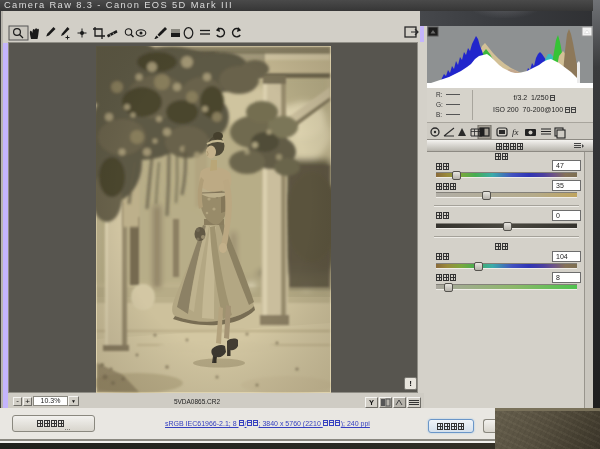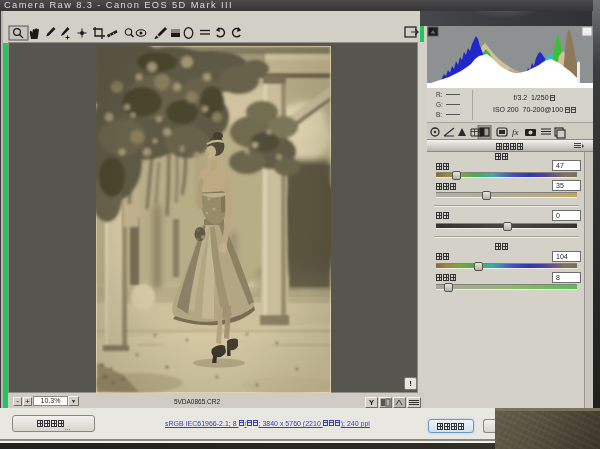--- a/index.html
+++ b/index.html
@@ -1,14 +1,14 @@
 <!DOCTYPE html>
 <html><head><meta charset="utf-8"><style>
 html,body{margin:0;padding:0}
-#root{position:relative;width:600px;height:449px;overflow:hidden;background:#22c55e;font-family:"Liberation Sans",sans-serif}
+#root{position:relative;width:600px;height:449px;overflow:hidden;background:#c4b5fd;font-family:"Liberation Sans",sans-serif}
 .abs{position:absolute}
 
 .g{display:inline-block;width:6px;height:7px;margin-right:1px;vertical-align:top;
 background:linear-gradient(#333,#333) 0 0/6px 1px no-repeat,linear-gradient(#333,#333) 0 3px/6px 1px no-repeat,linear-gradient(#333,#333) 0 6px/6px 1px no-repeat,linear-gradient(#333,#333) 0 0/1px 7px no-repeat,linear-gradient(#333,#333) 5px 0/1px 7px no-repeat,linear-gradient(#333,#333) 3px 0/1px 7px no-repeat}
 .gs{width:5px;height:6px;background:linear-gradient(#444,#444) 0 0/5px 1px no-repeat,linear-gradient(#444,#444) 0 2px/5px 1px no-repeat,linear-gradient(#444,#444) 0 5px/5px 1px no-repeat,linear-gradient(#444,#444) 0 0/1px 6px no-repeat,linear-gradient(#444,#444) 4px 0/1px 6px no-repeat}
 .gb{width:5px;height:6px;background:linear-gradient(#3540c0,#3540c0) 0 0/5px 1px no-repeat,linear-gradient(#3540c0,#3540c0) 0 2px/5px 1px no-repeat,linear-gradient(#3540c0,#3540c0) 0 5px/5px 1px no-repeat,linear-gradient(#3540c0,#3540c0) 0 0/1px 6px no-repeat,linear-gradient(#3540c0,#3540c0) 4px 0/1px 6px no-repeat}
 .vbox{position:absolute;width:24px;height:9px;background:#fff;border:1px solid #6d6d6d;font-size:7px;line-height:9px;color:#222;text-align:left;padding-left:3px}
 .trk{position:absolute;left:436px;width:141px;height:4px;border-top:1px solid #84817a;border-bottom:1px solid #efede8}
 .knob{position:absolute;width:7px;height:7px;background:linear-gradient(#e8e6e0,#b5b2aa);border:1px solid #55534e;border-radius:2px}
 .divl{position:absolute;left:434px;width:145px;height:1px;background:#a5a29a;border-bottom:1px solid #eeece7}

